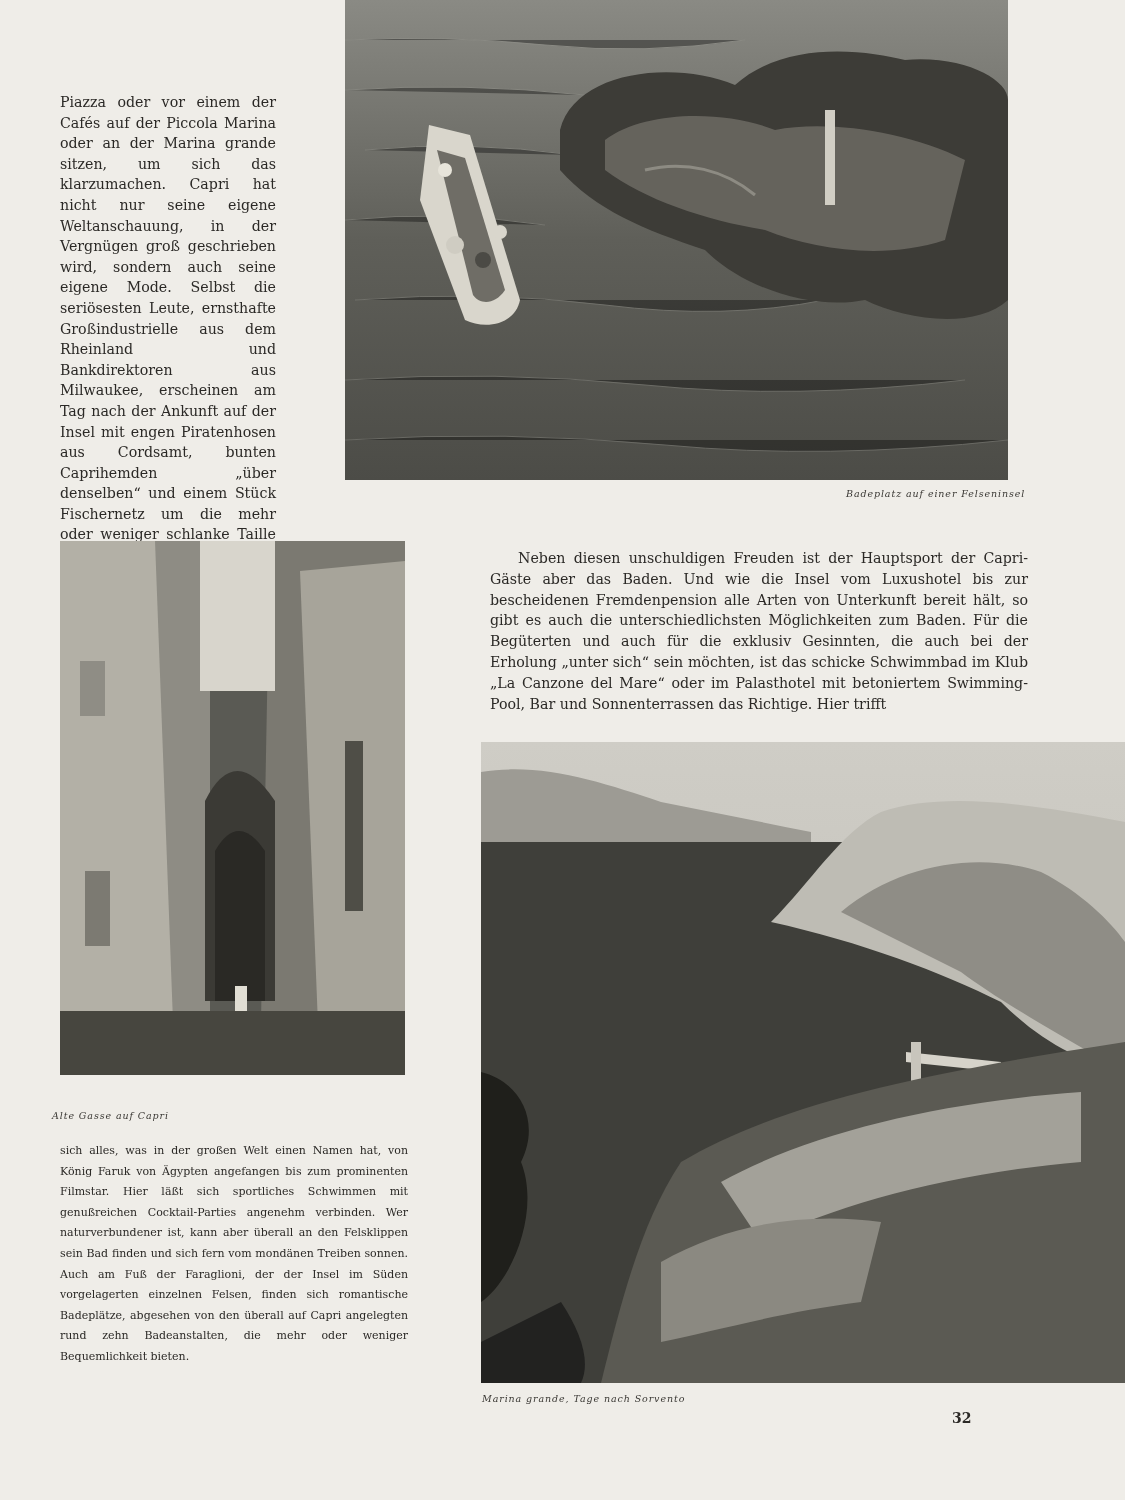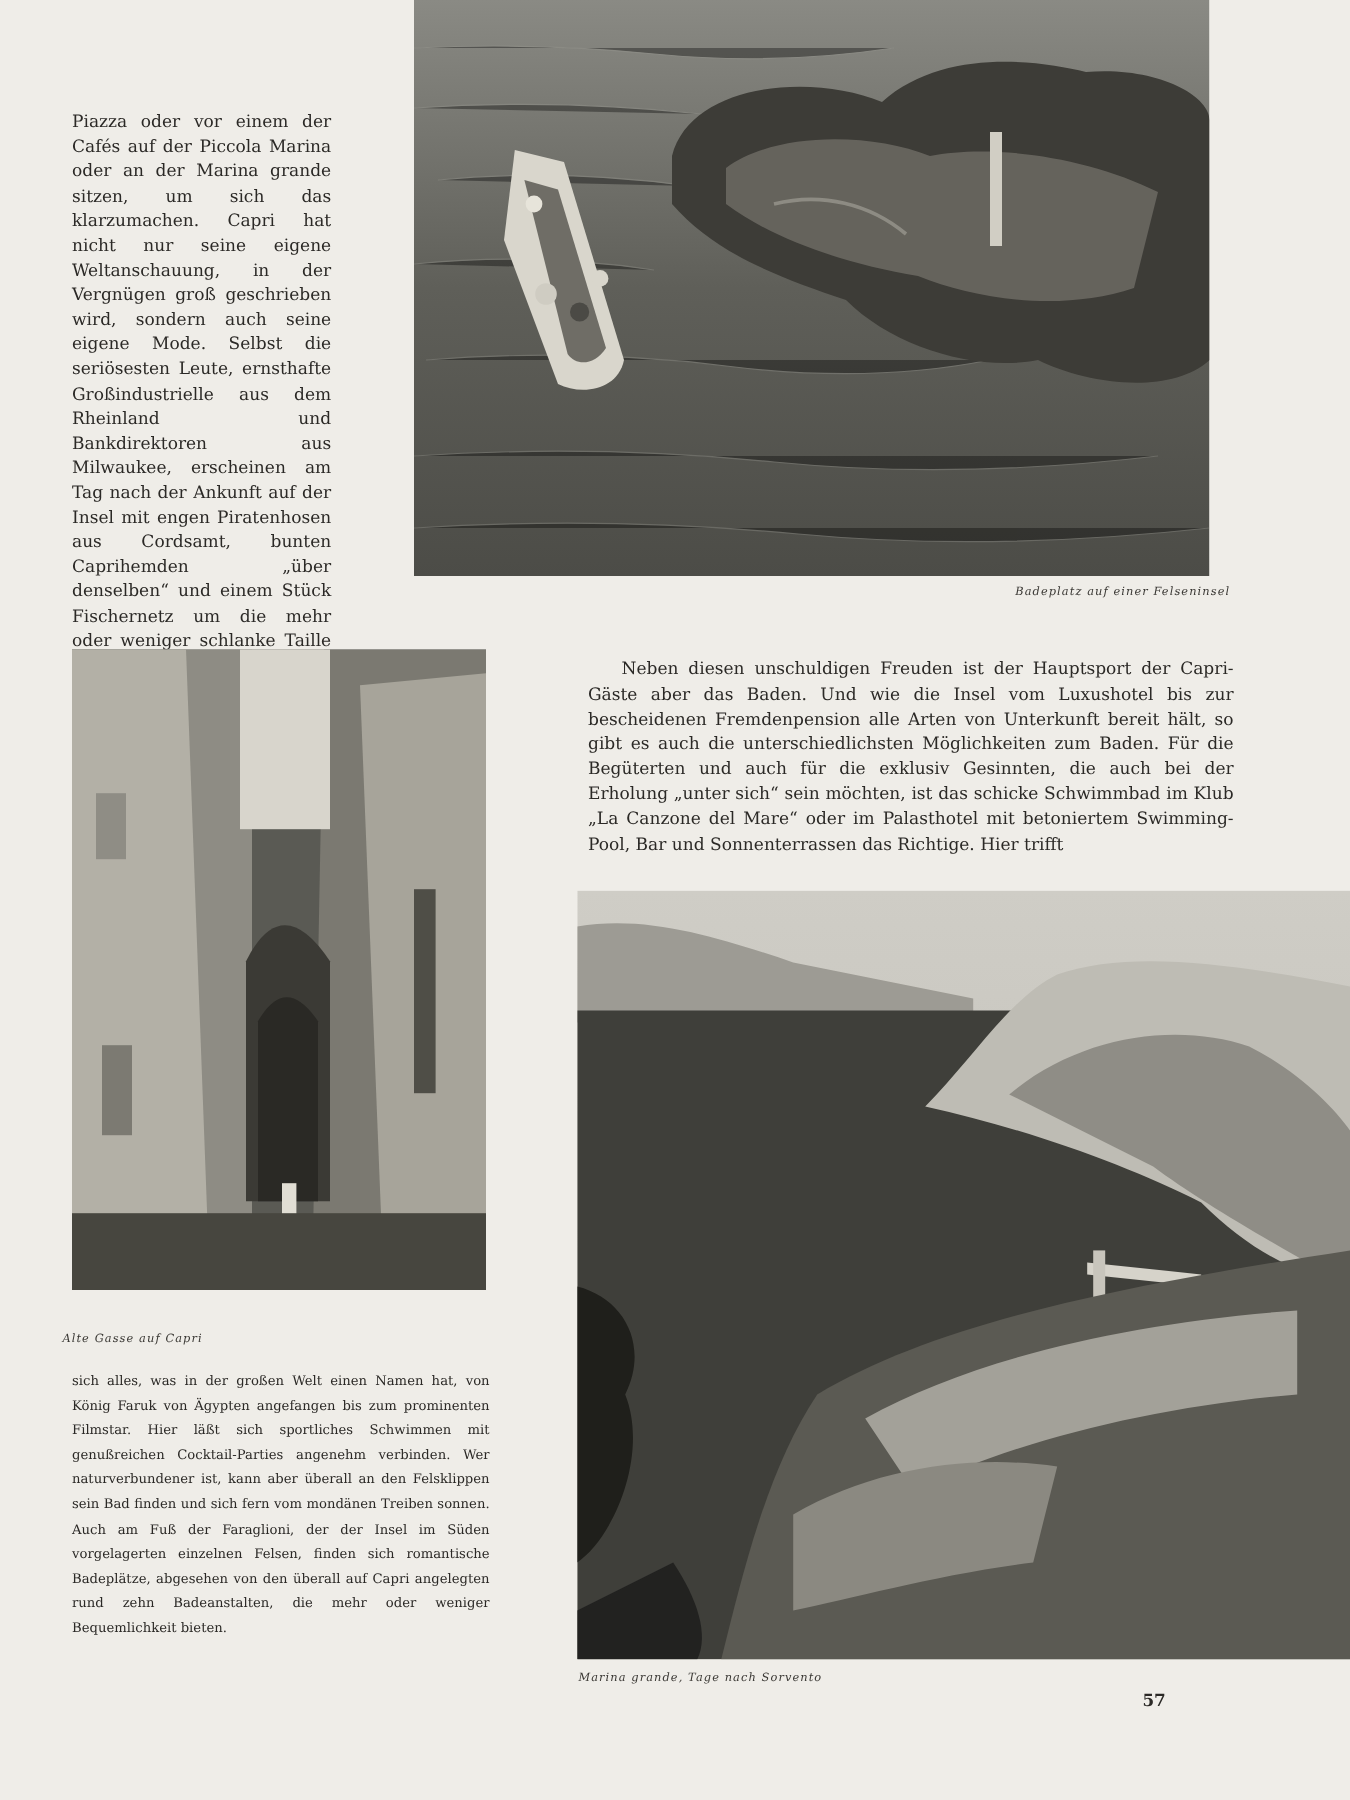--- a/index.html
+++ b/index.html
@@ -104,13 +104,13 @@
     <path d="M0 330 C 40 340, 60 380, 40 420 C 60 470, 30 540, 0 560 Z" fill="#1f1f1b"></path>
     <path d="M80 560 C 100 590, 110 620, 100 641 L 0 641 L 0 600 Z" fill="#222220"></path>
   </svg>
 </div>
 <div class="caption" style="left:482px; top:1393px;">Marina grande, Tage nach Sorvento</div>
 
 <div class="text-block" style="left:60px; top:1141px; width:348px; font-size:11px; line-height:20.6px;">
   <p>sich alles, was in der großen Welt einen Namen hat, von König Faruk von Ägypten angefangen bis zum prominenten Filmstar. Hier läßt sich sportliches Schwimmen mit genußreichen Cocktail-Parties angenehm verbinden. Wer naturverbundener ist, kann aber überall an den Felsklippen sein Bad finden und sich fern vom mondänen Treiben sonnen. Auch am Fuß der Faraglioni, der der Insel im Süden vorgelagerten einzelnen Felsen, finden sich romantische Badeplätze, abgesehen von den überall auf Capri angelegten rund zehn Badeanstalten, die mehr oder weniger Bequemlichkeit bieten.</p>
 </div>
 
-<div class="page-number" style="left:952px; top:1410px;">57</div>
+<div class="page-number" style="left:952px; top:1410px;">32</div>
 
 </body></html>

